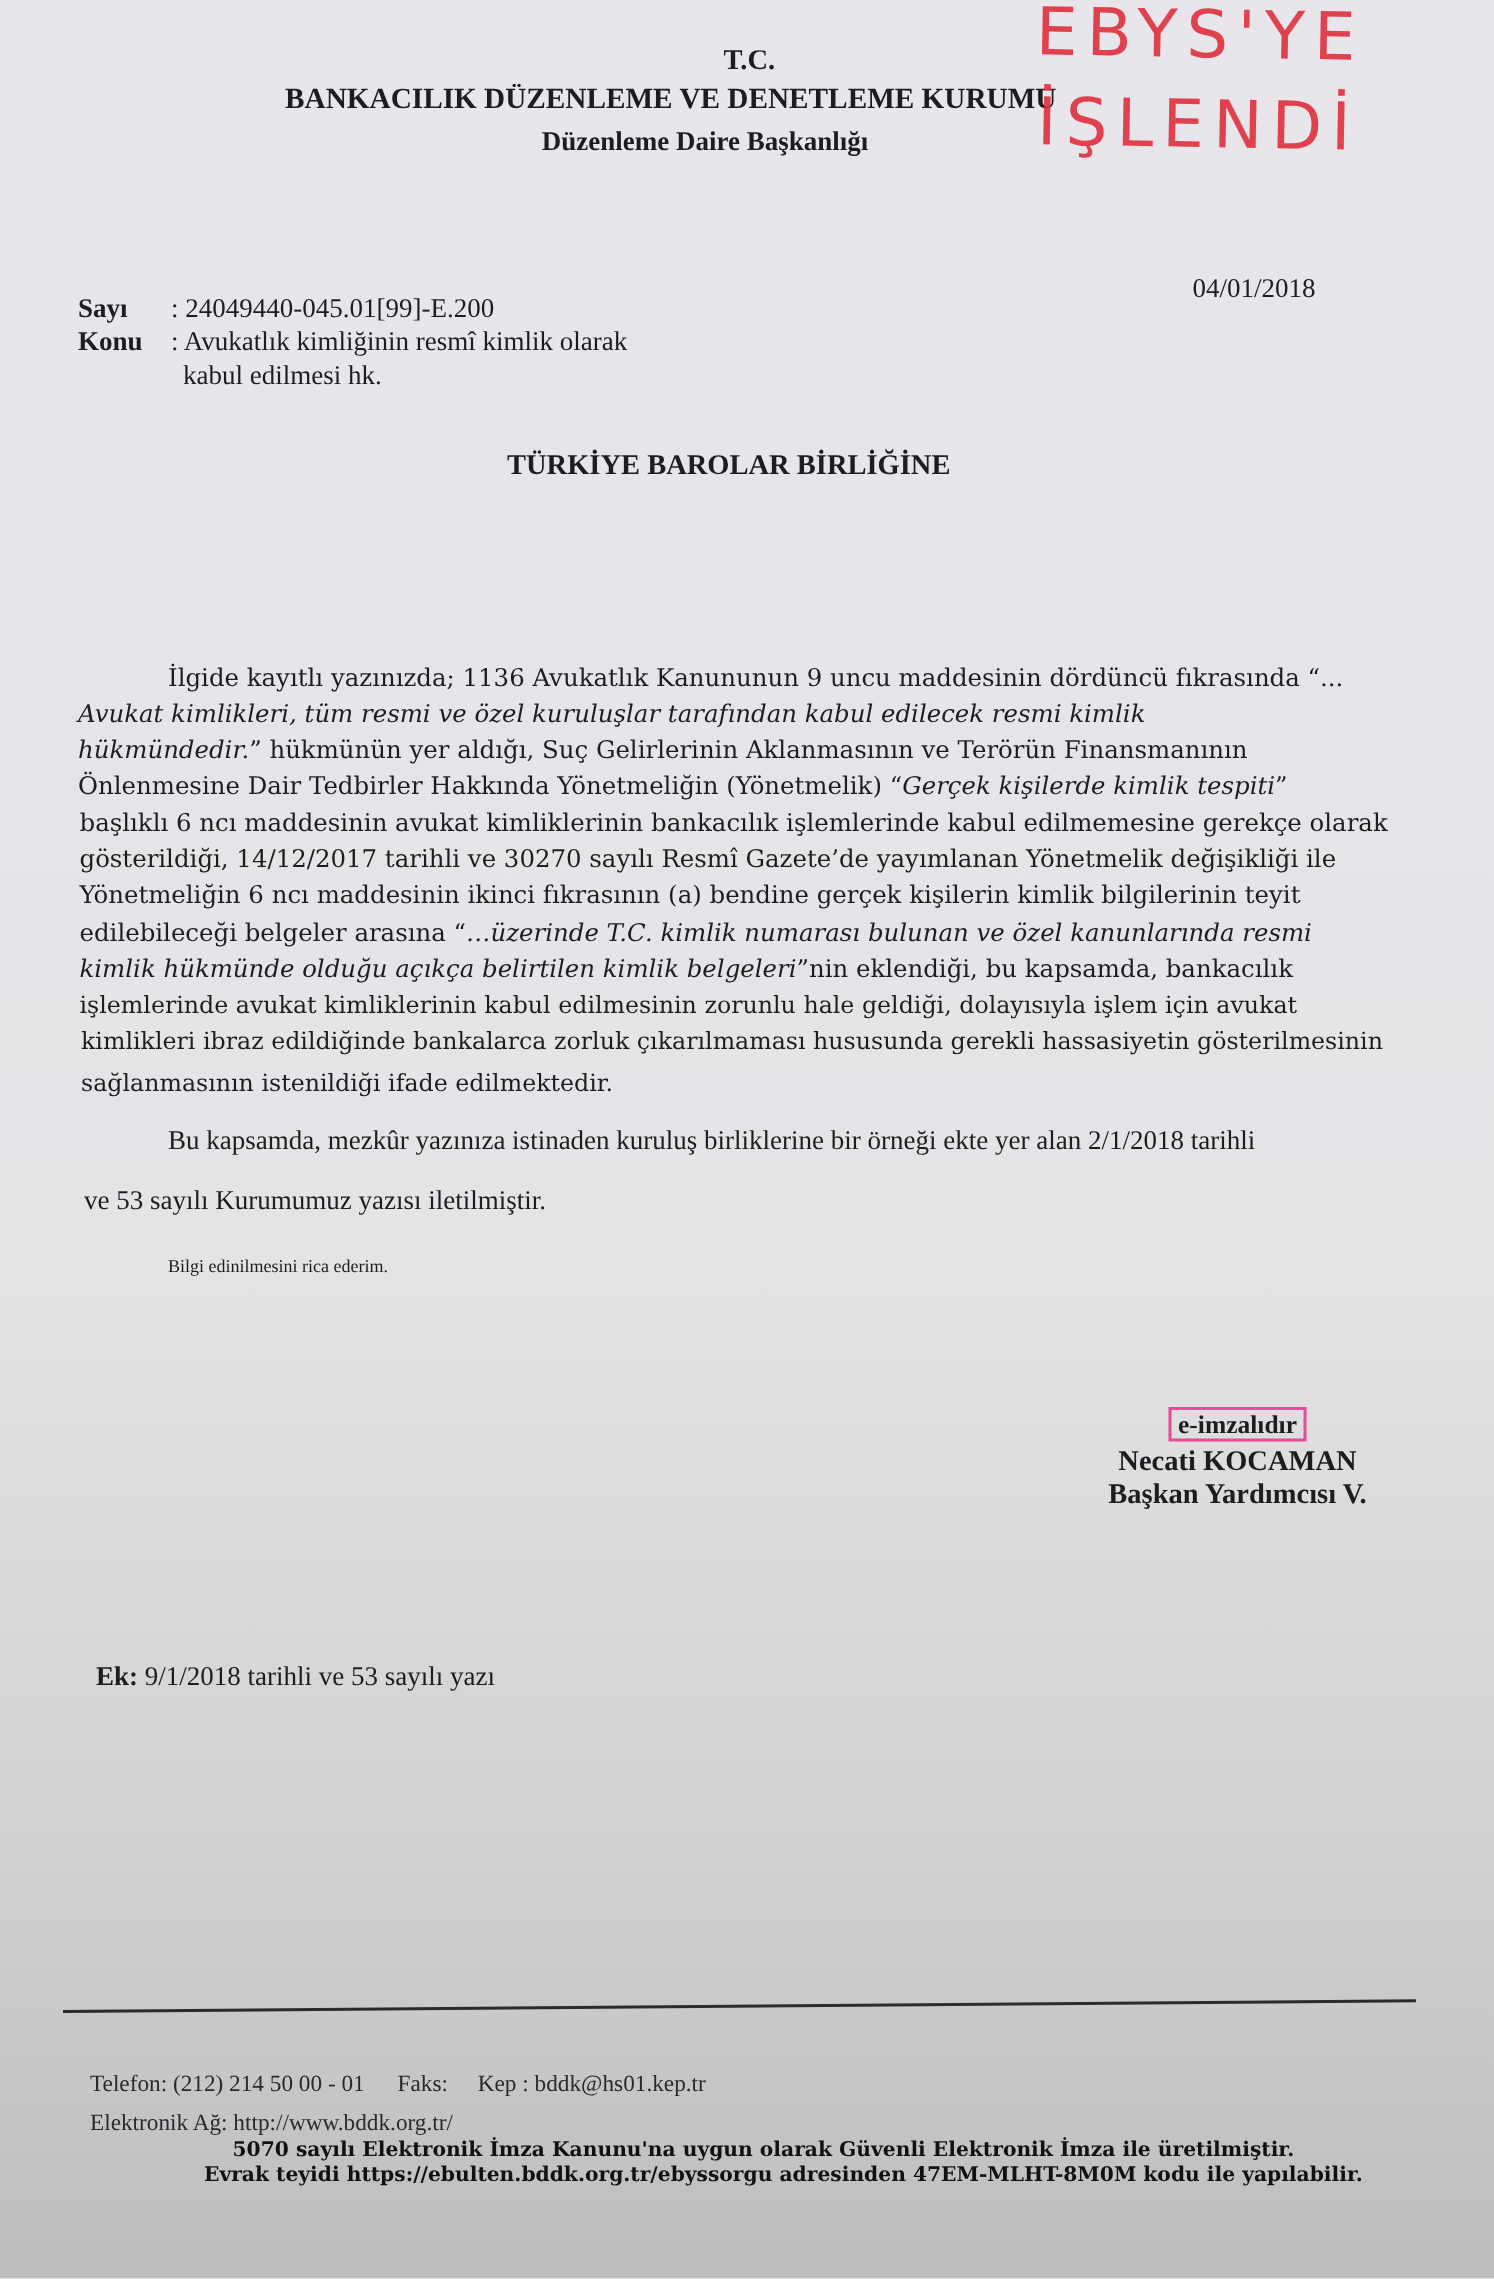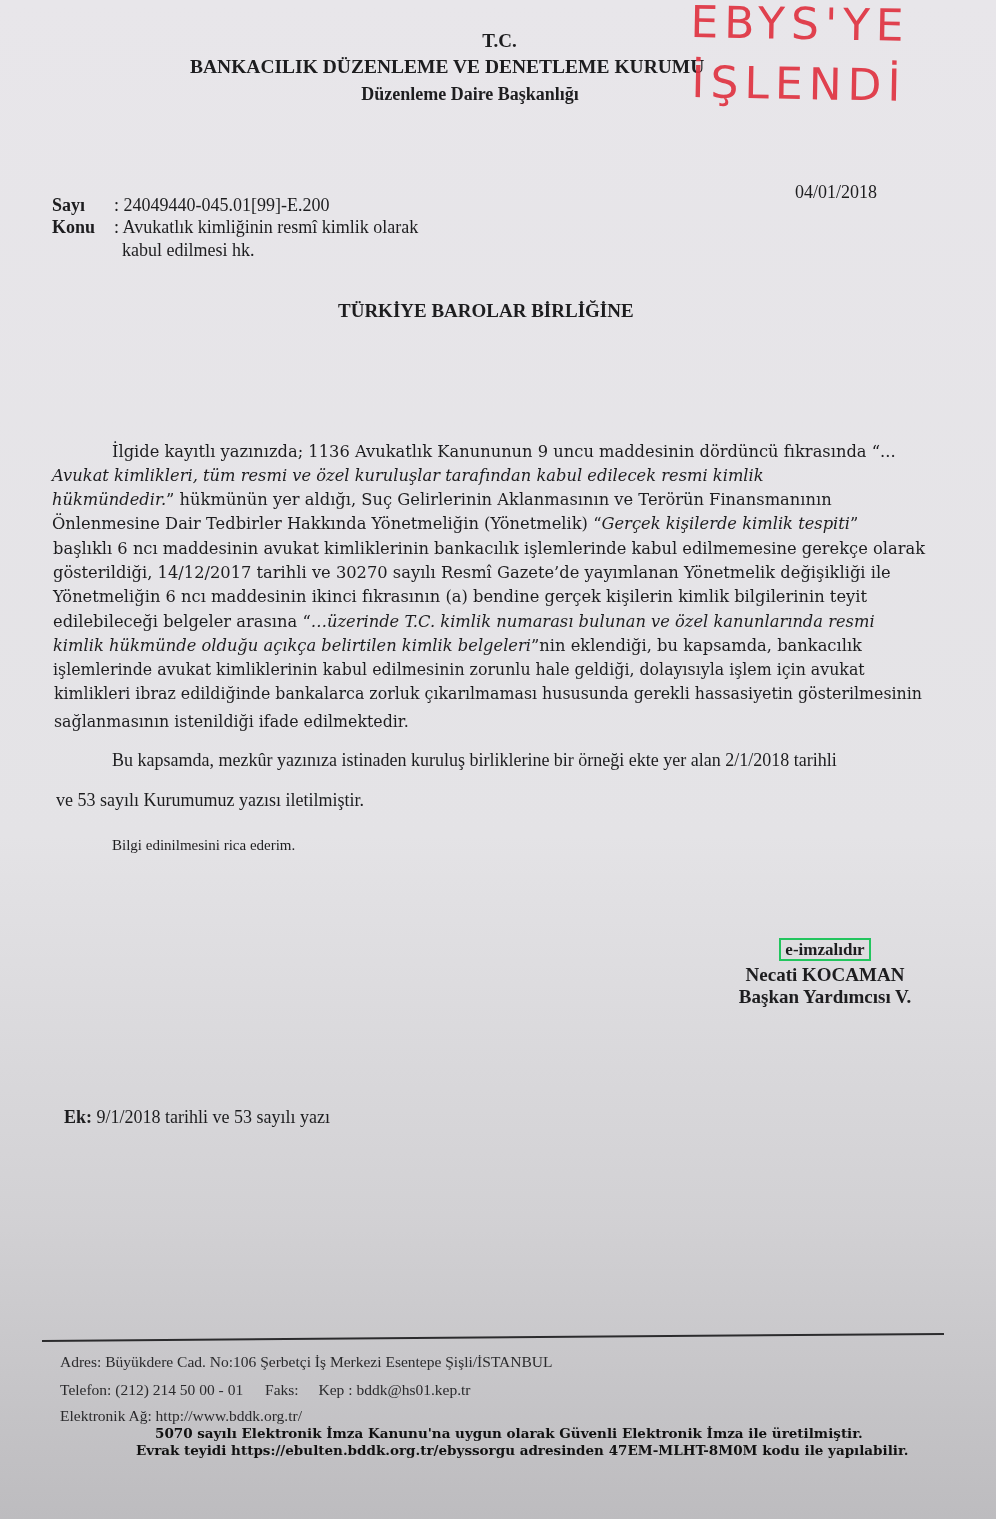--- a/index.html
+++ b/index.html
@@ -13,21 +13,21 @@
   .bold { font-weight: bold; }
   .it { font-style: italic; }
   .hdr1 { left: 0; width: 930px; top: 30px; font-size: 19px; font-weight: bold; text-align:center;padding-left:32px; }
   .hdr2 { left: 190px; top: 56px; font-size: 19.5px; font-weight: bold; }
   .hdr3 { left: 0; width: 940px; top: 84px; font-size: 18px; font-weight: bold; text-align:center; }
   .stamp { color: #e0303e; font-family: "DejaVu Sans", sans-serif; letter-spacing: 6px; font-size: 44px; line-height: 1; opacity: .9; }
   .meta { font-size: 18px; }
   .label { font-weight: bold; display: inline-block; width: 62px; }
   .body-line { font-size: 18.5px; left: 55px; }
   .sig { font-size: 19px; font-weight: bold; }
-  .eimza { border: 2px solid #22c55e; padding: 0 4px; font-size: 17px; font-weight: bold; }
+  .eimza { border: 2px solid #ec4899; padding: 0 4px; font-size: 17px; font-weight: bold; }
   .rule { position: absolute; left: 42px; width: 902px; top: 1340px; height: 2px; background: #2b2b2d; transform: rotate(-0.45deg); transform-origin: left; }
   .foot { font-size: 15.5px; color: #2a2a2c; }
   .foot-b { font-size: 13.5px; font-weight: bold; font-family: "DejaVu Serif", serif; color: #111; }
 </style>
 </head>
 <body>
 
 <div class="page">
 
   <div class="abs hdr1" style="left:0;width:935px;">T.C.</div>
@@ -62,34 +62,33 @@
       <div class="abs" style="left: 53px; top: 612px; font-size: 16.3px; font-family: &quot;DejaVu Serif&quot;, serif;"><span>edilebileceği belgeler arasına “</span><span class="it">…üzerinde T.C. kimlik numarası bulunan ve özel kanunlarında resmi</span></div>
       <div class="abs" style="left: 53px; top: 636px; font-size: 16.3px; font-family: &quot;DejaVu Serif&quot;, serif;"><span class="it">kimlik hükmünde olduğu açıkça belirtilen kimlik belgeleri</span><span>”nin eklendiği, bu kapsamda, bankacılık</span></div>
       <div class="abs" style="left: 53px; top: 660px; font-size: 15.8px; font-family: &quot;DejaVu Serif&quot;, serif;"><span>işlemlerinde avukat kimliklerinin kabul edilmesinin zorunlu hale geldiği, dolayısıyla işlem için avukat</span></div>
       <div class="abs" style="left: 54px; top: 684px; font-size: 15.8px; font-family: &quot;DejaVu Serif&quot;, serif;"><span>kimlikleri ibraz edildiğinde bankalarca zorluk çıkarılmaması hususunda gerekli hassasiyetin gösterilmesinin</span></div>
       <div class="abs" style="left: 54px; top: 712px; font-size: 15.8px; font-family: &quot;DejaVu Serif&quot;, serif;"><span>sağlanmasının istenildiği ifade edilmektedir.</span></div>
     </div>
 
   <div class="abs body-line" style="left:112px; top:750px; font-size:18px;">Bu kapsamda, mezkûr yazınıza istinaden kuruluş birliklerine bir örneği ekte yer alan 2/1/2018 tarihli</div>
   <div class="abs body-line" style="left:56px; top:790px; font-size:18px;">ve 53 sayılı Kurumumuz yazısı iletilmiştir.</div>
 
-  <div class="abs body-line" style="left:112px; top:837px; font-size:15px;">Bilgi edinilmesini rica ederim.</div>
+  <div class="abs body-line" style="left:112px; top:837px; font-size:12px;">Bilgi edinilmesini rica ederim.</div>
 
   <div class="abs" style="left:725px; top:940px; text-align:center; width:200px;">
     <span class="eimza">e-imzalıdır</span>
     <div class="sig" style="margin-top:4px;">Necati KOCAMAN</div>
     <div class="sig">Başkan Yardımcısı V.</div>
   </div>
 
   <div class="abs" style="left:64px; top:1107px; font-size:18px;">
     <span class="bold">Ek:</span><span> 9/1/2018 tarihli ve 53 sayılı yazı</span>
   </div>
 
   <div class="rule"></div>
-  <div class="abs foot" style="left:60px; top:1353px;">Adres: Büyükdere Cad. No:106 Şerbetçi İş Merkezi Esentepe Şişli/İSTANBUL</div>
   <div class="abs foot" style="left:60px; top:1381px;">
     <span>Telefon: (212) 214 50 00 - 01</span>
     <span style="margin-left:18px;">Faks:</span>
     <span style="margin-left:16px;">Kep : bddk@hs01.kep.tr</span>
   </div>
   <div class="abs foot" style="left:60px; top:1407px;">Elektronik Ağ: http://www.bddk.org.tr/</div>
   <div class="abs foot-b" style="left:155px; top:1425px;">5070 sayılı Elektronik İmza Kanunu'na uygun olarak Güvenli Elektronik İmza ile üretilmiştir.</div>
   <div class="abs foot-b" style="left:136px; top:1442px;">Evrak teyidi https://ebulten.bddk.org.tr/ebyssorgu adresinden 47EM-MLHT-8M0M kodu ile yapılabilir.</div>
 </div>
 

